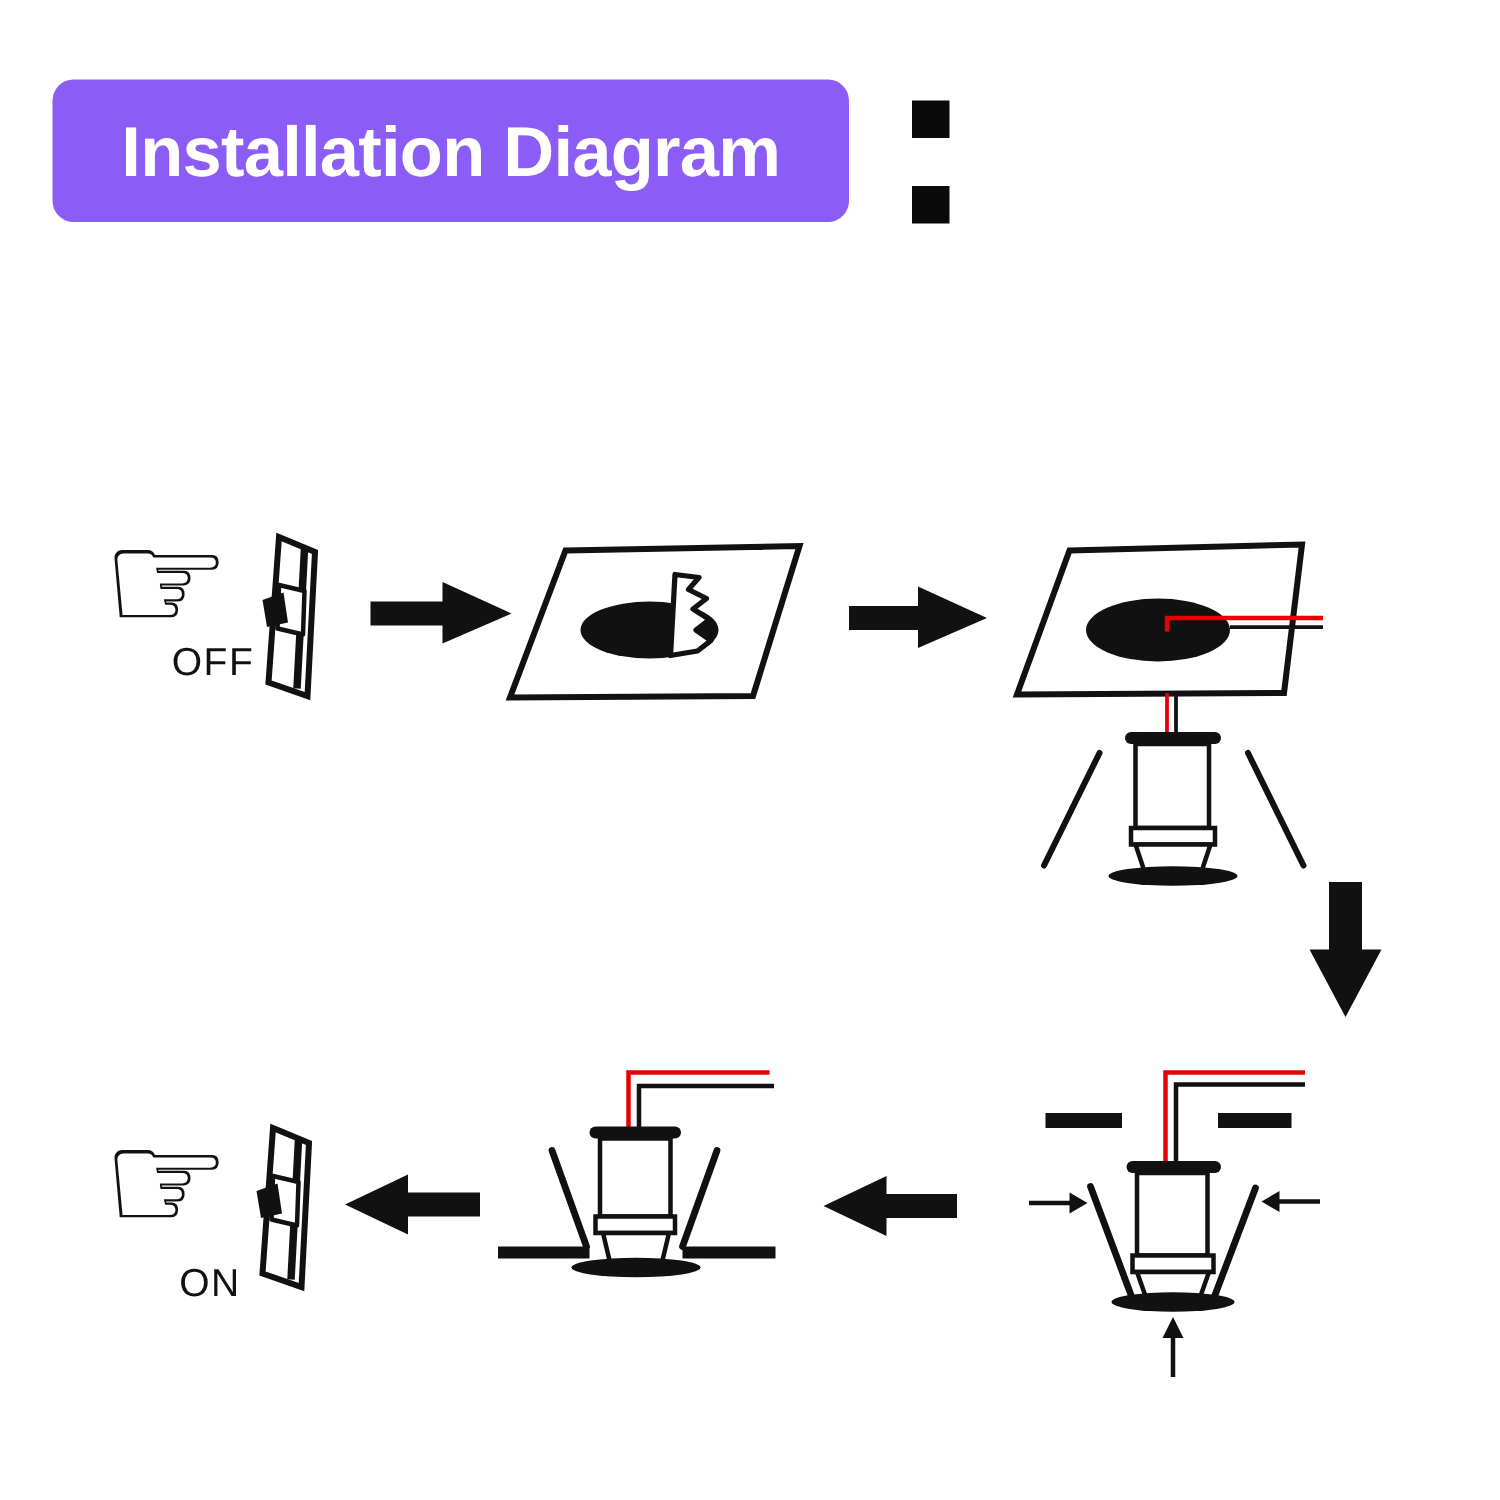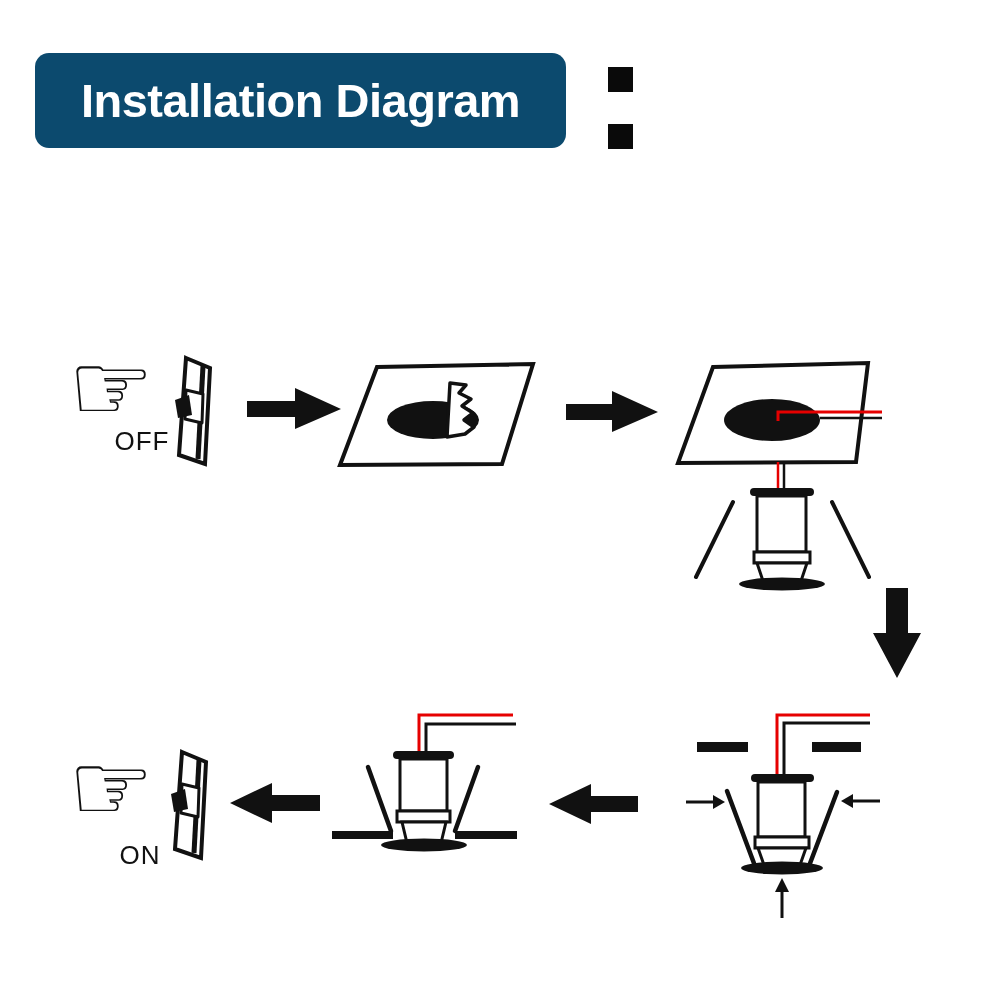--- a/index.html
+++ b/index.html
@@ -2,21 +2,21 @@
 <html><head>
 <meta charset="utf-8">
 <style>
   html,body{margin:0;padding:0;background:#fff;}
   .stage{
     position:relative;width:1000px;height:1000px;background:#fff;
     font-family:"Liberation Sans",sans-serif;overflow:hidden;
   }
   .title-block{
     position:absolute;left:35px;top:53px;width:531px;height:95px;
-    background:#0c4a6e;border-radius:14px;
+    background:#8b5cf6;border-radius:14px;
     display:flex;align-items:center;justify-content:center;
   }
   .title-text{
     color:#ffffff;font-size:47px;font-weight:700;letter-spacing:-.5px;white-space:nowrap;
   }
   .colon-dot{
     position:absolute;width:25px;height:25px;background:#0a0a0a;left:608px;
   }
   .dot-top{top:67px;}
   .dot-bottom{top:124px;}

